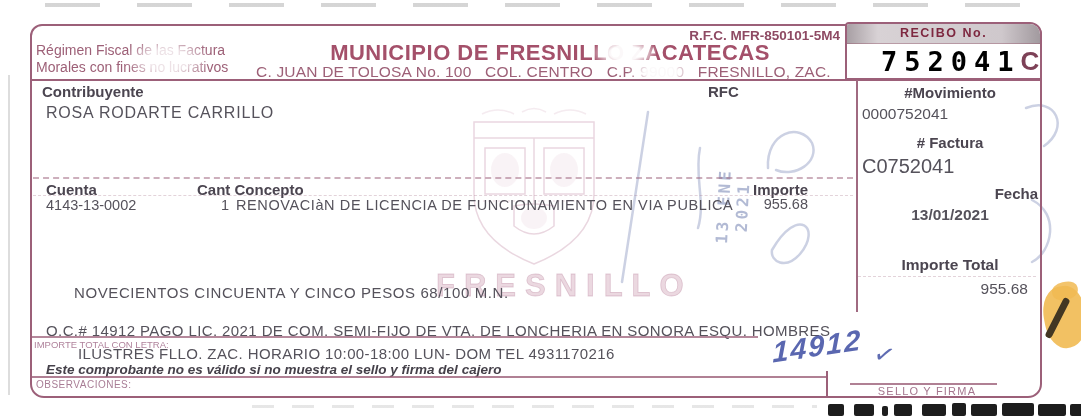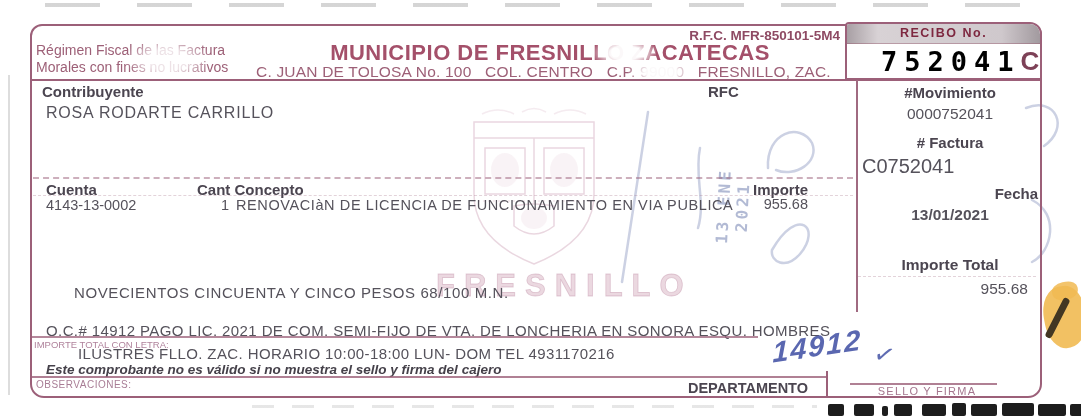--- a/index.html
+++ b/index.html
@@ -108,21 +108,21 @@
   <div class="abs fade" style="left:128px;top:38px;width:80px;height:44px;opacity:.85;"></div>
 
   <div class="abs hline" style="left:30px;top:79px;width:1012px;"></div>
 
   <div class="abs lbl" style="left:42px;top:83px;font-size:15px;">Contribuyente</div>
   <div class="abs lbl" style="left:708px;top:83px;font-size:15px;">RFC</div>
   <div class="abs data" style="left:46px;top:104px;font-size:16px;letter-spacing:.8px;">ROSA RODARTE CARRILLO</div>
 
   <div class="abs vline" style="left:856px;top:80px;height:232px;"></div>
   <div class="abs lbl" style="left:862px;top:84px;width:176px;text-align:center;font-size:15px;">#Movimiento</div>
-  <div class="abs data" style="left:862px;top:105px;width:176px;text-align:center;font-size:15.5px;">0000752041</div>
+  <div class="abs data" style="left:862px;top:105px;width:176px;font-size:15.5px;">0000752041</div>
   <div class="abs lbl" style="left:862px;top:134px;width:176px;text-align:center;font-size:15px;"># Factura</div>
   <div class="abs data" style="left:862px;top:155px;width:176px;font-size:20px;">C0752041</div>
   <div class="abs lbl" style="left:862px;top:185px;width:176px;text-align:right;font-size:15px;">Fecha</div>
   <div class="abs data" style="left:862px;top:206px;width:176px;text-align:center;font-size:15.5px;font-weight:bold;">13/01/2021</div>
 
   <div class="abs dashed" style="left:33px;top:177px;width:820px;"></div>
   <div class="abs lbl" style="left:46px;top:181px;font-size:15px;">Cuenta</div>
   <div class="abs lbl" style="left:197px;top:181px;font-size:15px;">Cant Concepto</div>
   <div class="abs lbl" style="left:712px;top:181px;width:96px;text-align:right;font-size:15px;">Importe</div>
   <div class="abs dashed-faint" style="left:33px;top:195px;width:820px;"></div>
@@ -137,21 +137,20 @@
   <div class="abs data" style="left:46px;top:284px;font-size:15px;letter-spacing:.6px;margin-left:28px;">NOVECIENTOS CINCUENTA Y CINCO PESOS 68/100 M.N.</div>
 
   <div class="abs data" style="left:46px;top:322px;font-size:15px;letter-spacing:.4px;">O.C.# 14912 PAGO LIC. 2021 DE COM. SEMI-FIJO DE VTA. DE LONCHERIA EN SONORA ESQU. HOMBRES</div>
   <div class="abs" style="left:30px;top:336px;width:728px;height:1.5px;background:rgba(156,96,121,.75);"></div>
   <div class="abs" style="left:34px;top:339px;font-size:9.5px;color:#b0839c;">IMPORTE TOTAL CON LETRA:</div>
   <div class="abs data" style="left:46px;top:345px;font-size:15px;letter-spacing:.4px;margin-left:32px;">ILUSTRES FLLO. ZAC. HORARIO 10:00-18:00 LUN- DOM TEL 4931170216</div>
   <div class="abs" style="left:46px;top:362px;font-size:13.5px;font-weight:bold;font-style:italic;color:#45414a;">Este comprobante no es válido si no muestra el sello y firma del cajero</div>
   <div class="abs" style="left:30px;top:376px;width:798px;height:1.5px;background:rgba(156,96,121,.8);"></div>
   <div class="abs" style="left:36px;top:379px;font-size:10px;color:#a87d95;letter-spacing:.5px;">OBSERVACIONES:</div>
 
-  <div class="abs lbl" style="left:640px;top:380px;width:168px;text-align:right;font-size:14.5px;">DEPARTAMENTO</div>
   <div class="abs vline" style="left:826px;top:371px;height:26px;background:#9c6079;"></div>
   <div class="abs" style="left:850px;top:383px;width:147px;height:1.5px;background:rgba(156,96,121,.8);"></div>
   <div class="abs" style="left:852px;top:385px;width:150px;text-align:center;font-size:11px;color:#a5768e;letter-spacing:1.2px;">SELLO Y FIRMA</div>
 
   <div class="abs hand" style="left:772px;top:330px;">14912</div>
   <div class="abs check" style="left:874px;top:340px;">✓</div>
 
   <div class="abs hl-blob" style="left:1044px;top:286px;width:42px;height:62px;"></div>
   <div class="abs hl-blob" style="left:1052px;top:282px;width:26px;height:18px;opacity:.85;"></div>
   <div class="abs hl-slash" style="left:1054px;top:296px;width:7px;height:44px;"></div>

